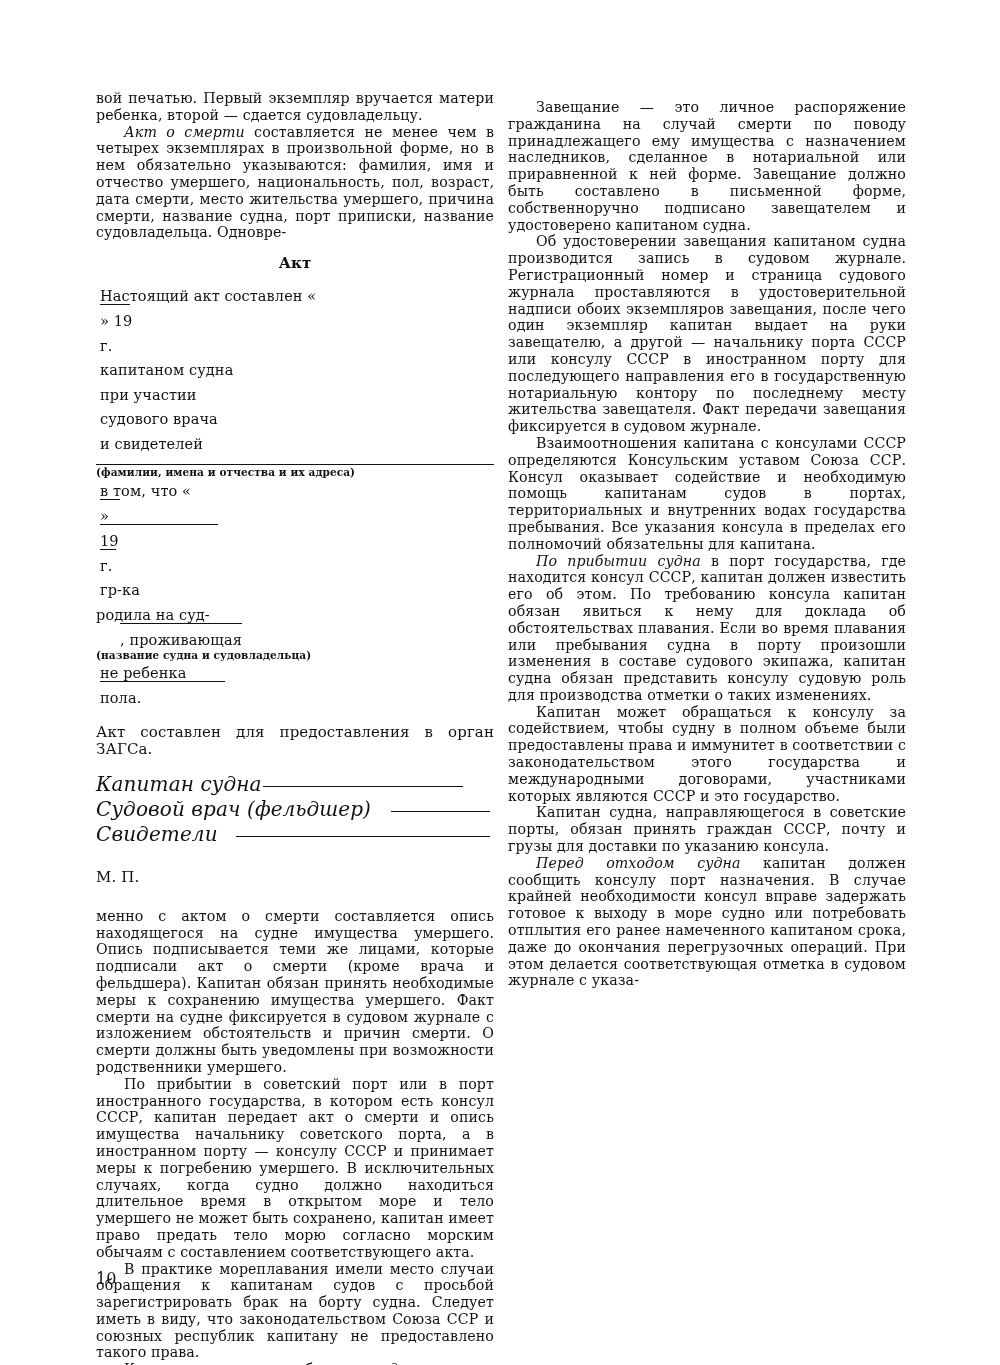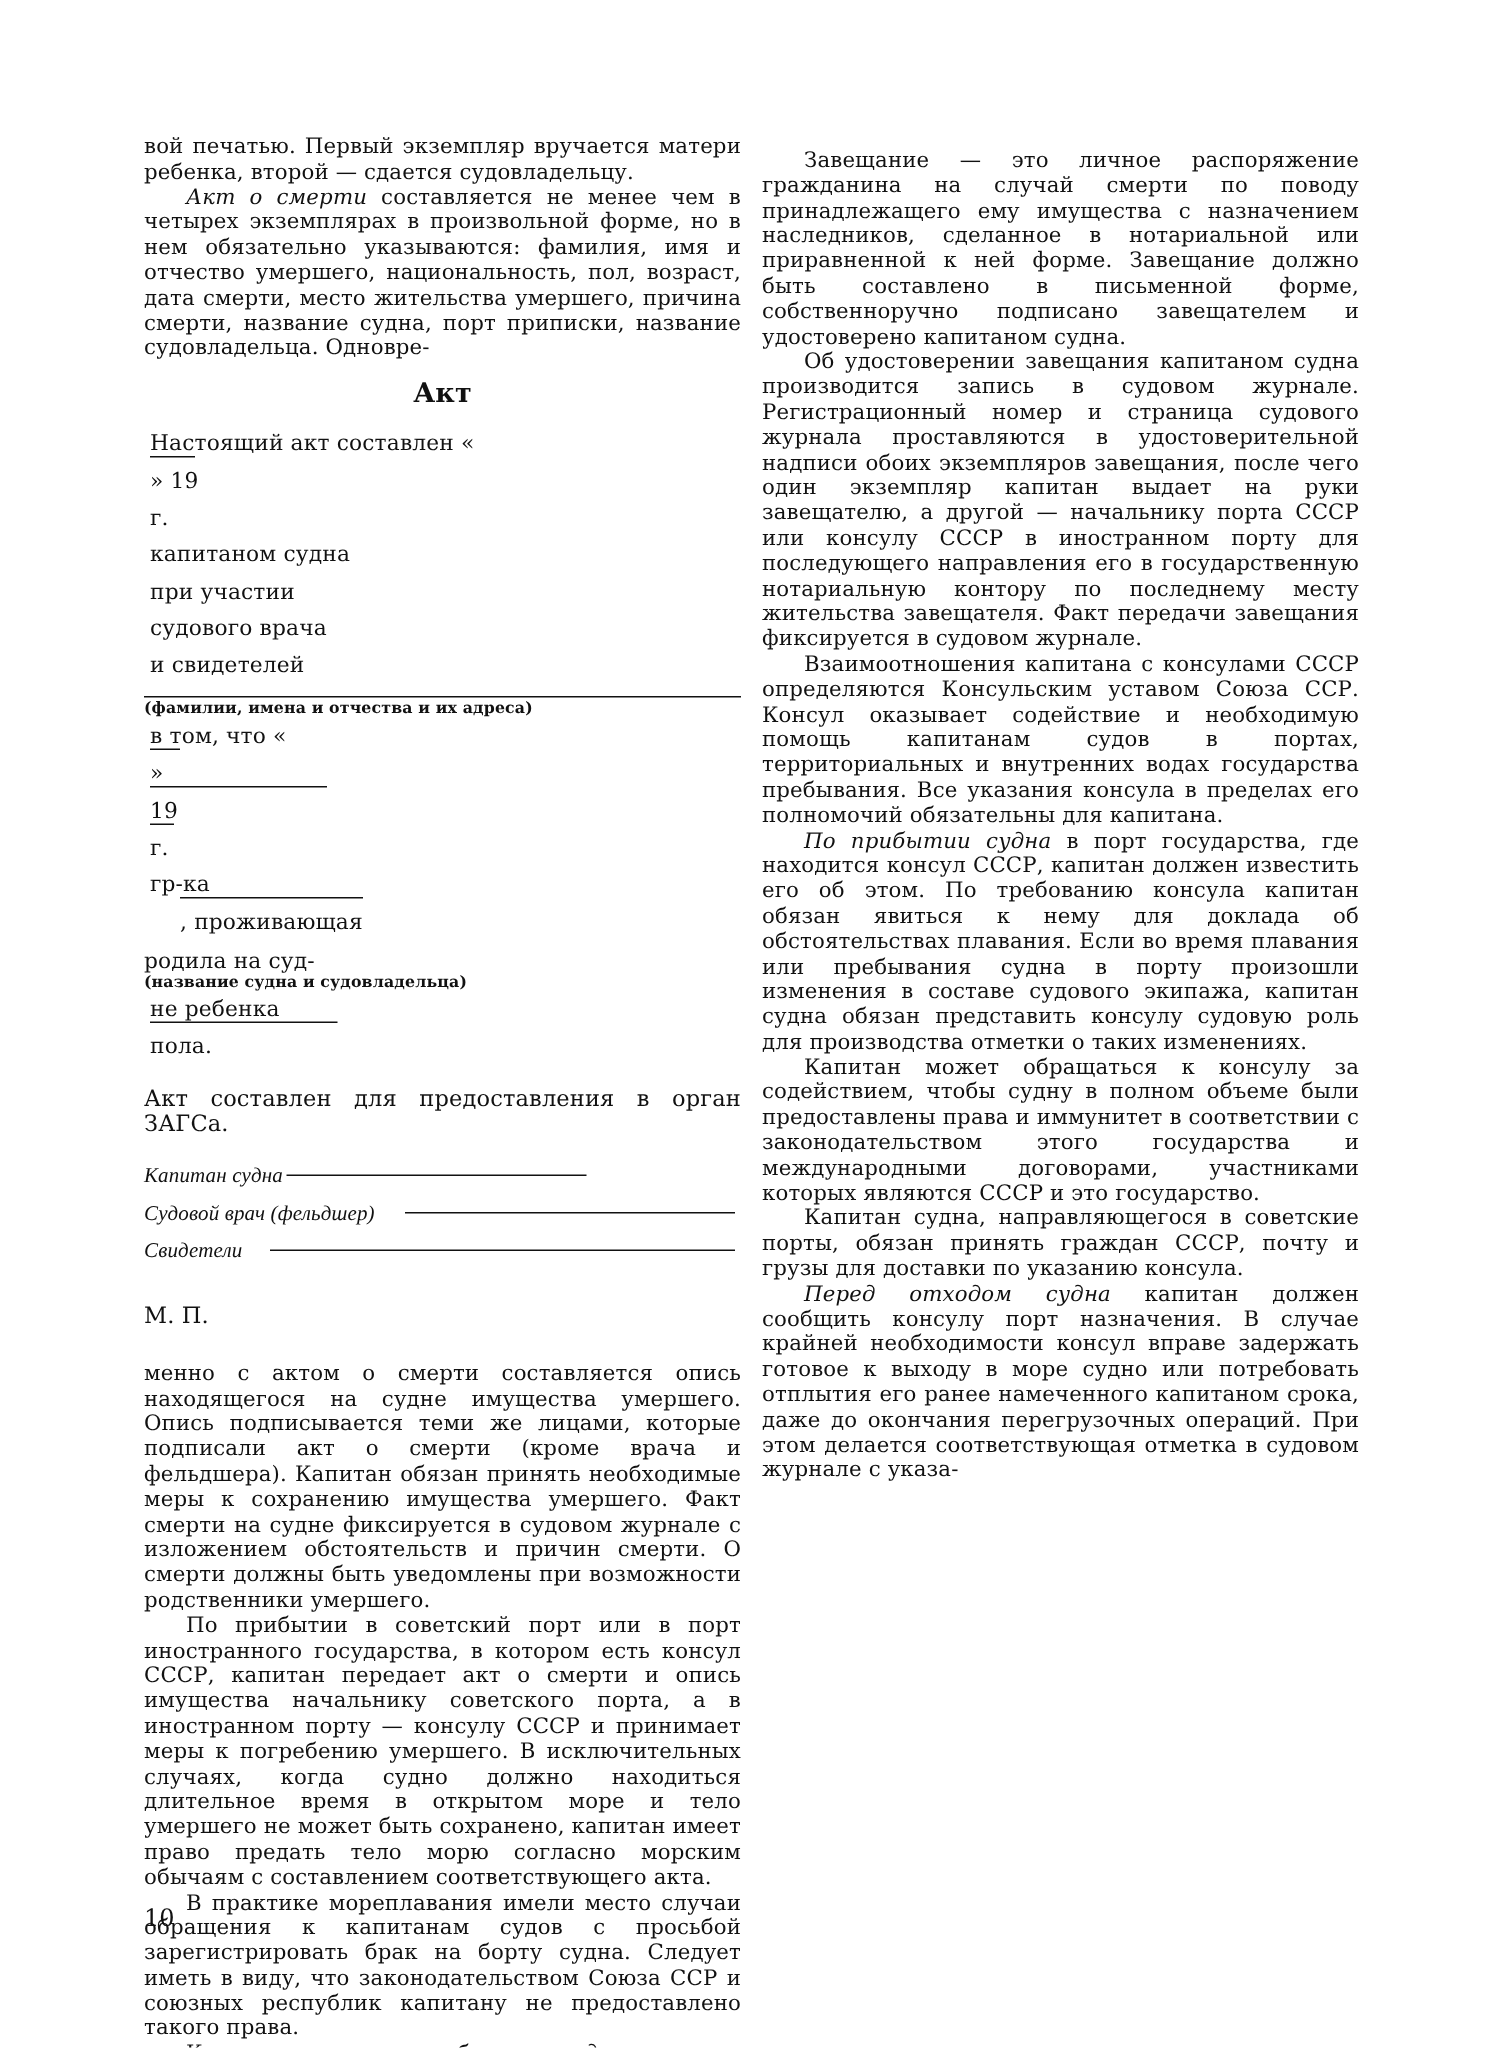--- a/index.html
+++ b/index.html
@@ -6,28 +6,28 @@
   body { width: 1000px; height: 1365px; position: relative; overflow: hidden;
          font-family: "DejaVu Serif", serif; color: #111; }
   .page { position: absolute; left: 0; top: 4px; width: 1000px; height: 1110px; }
   .col { position: absolute; top: 86px; width: 398px; font-size: 14.2px; line-height: 16.8px;
          letter-spacing: 0.1px; }
   .col-left { left: 96px; }
   .col-right { left: 508px; top: 95px; }
   p { margin: 0; text-align: justify; }
   .ind { text-indent: 28px; }
   .em { font-style: italic; }
-  .act-title { text-align: center; font-weight: bold; font-size: 18px; margin: 14px 0 12px 0; }
+  .act-title { text-align: center; font-weight: bold; font-size: 15px; margin: 14px 0 12px 0; }
   .form-line { display: flex; align-items: baseline; font-size: 14.5px; line-height: 24px; white-space: nowrap; flex-direction: column; }
   .blank { display: inline-block; border-bottom: 1.4px solid #111; height: 0; margin: 0 4px; transform: translateY(-4px); }
   .grow { flex: 1; }
   .fullrule { border-bottom: 1.6px solid #111; margin-top: 4px; height: 4px; }
   .caption { font-size: 10.5px; font-weight: bold; line-height: 14px; }
   .caption-left { font-size: 10.5px; font-weight: bold; line-height: 12px; margin-top: -4px; }
-  .sig { display: flex; align-items: baseline; font-style: italic; font-size: 14px; line-height: 25px; font-family: Liberation Serif, serif; }
+  .sig { display: flex; align-items: baseline; font-style: italic; font-size: 20px; line-height: 25px; }
   .mp { margin-top: 22px; font-size: 15px; }
   .section-head { font-family: "DejaVu Sans", sans-serif; font-weight: bold; font-size: 11.5px;
                   line-height: 22px; margin: 22px 0 20px 0; }
   .page-num { position: absolute; left: 96px; top: 1265px; font-size: 16px; }
   .gap { height: 14px; }
 </style>
 </head>
 <body>
 
 <div class="page">
@@ -64,27 +64,27 @@
         <span class="blank" style="width:20px"></span>
         <span>»</span>
         <span class="blank" style="width:118px"></span>
         <span>19</span>
         <span class="blank" style="width:16px"></span>
         <span>г.</span>
         <span class="grow"></span>
         <span>гр-ка</span>
       </div>
       <div class="form-line">
+        <span class="blank grow" style="margin-left:0"></span>
+        <span>родила на суд-</span>
+      </div>
+      <div class="form-line">
         <span class="blank" style="width:122px;margin-left:0"></span>
         <span>, проживающая</span>
         <span class="blank grow" style="margin-left:24px"></span>
-      </div>
-      <div class="form-line">
-        <span class="blank grow" style="margin-left:0"></span>
-        <span>родила на суд-</span>
       </div>
       <div class="caption-left">(название судна и судовладельца)</div>
       <div class="form-line">
         <span>не ребенка</span>
         <span class="blank" style="width:125px"></span>
         <span>пола.</span>
       </div>
 
       <div class="gap"></div>
       <p style="font-size:15px;line-height:17px;">Акт составлен для предоставления в орган ЗАГСа.</p>

